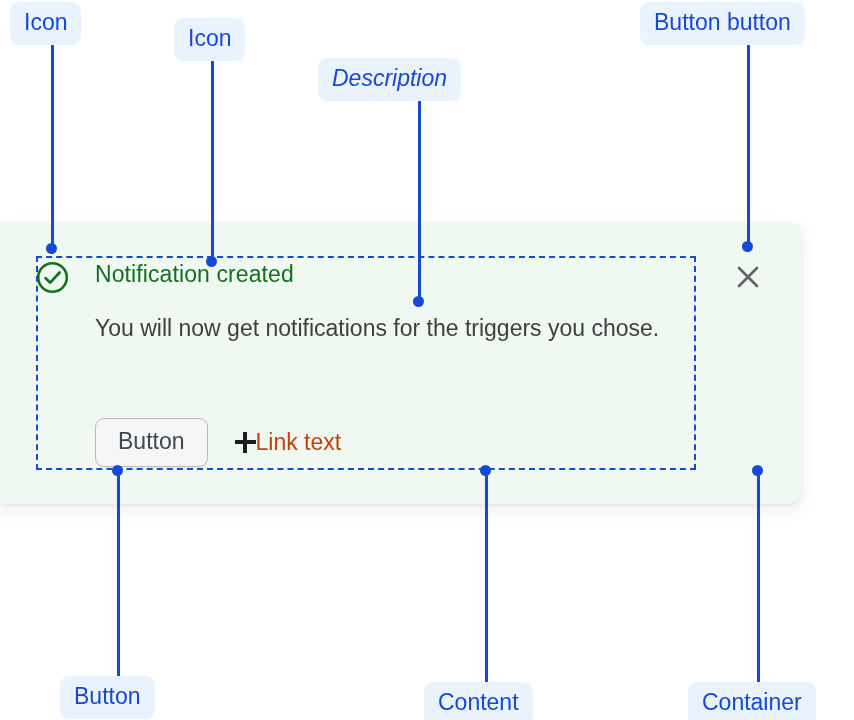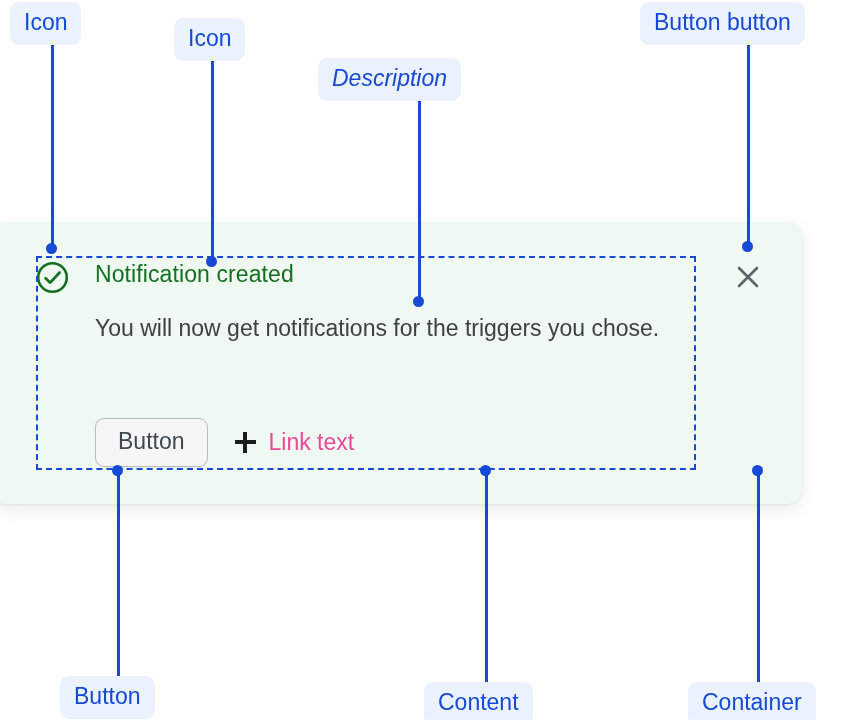--- a/index.html
+++ b/index.html
@@ -116,23 +116,22 @@
     font-family: Liberation Sans, sans-serif;
     font-size: 23px;
     color: #3f4852;
     line-height: 1;
     cursor: pointer;
     box-shadow: 0 1px 1px rgba(0,0,0,0.05);
   }
   .action-link {
     display: flex;
     align-items: center;
-    gap: 13px;
-    font-size: 23px;
-    color: #ec4899;
+    font-size: 23px;
+    color: #c2410c;
     cursor: pointer;
     line-height: 1;
   }
   .plus-icon {
     position: relative;
     width: 21px;
     height: 21px;
     flex: none;
   }
   .plus-icon::before, .plus-icon::after {

